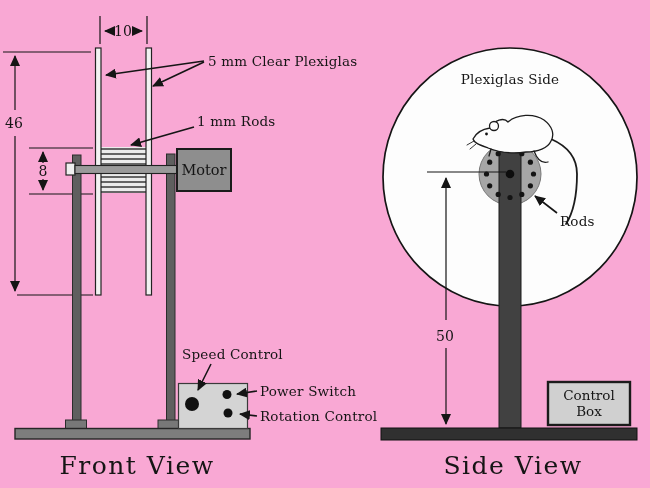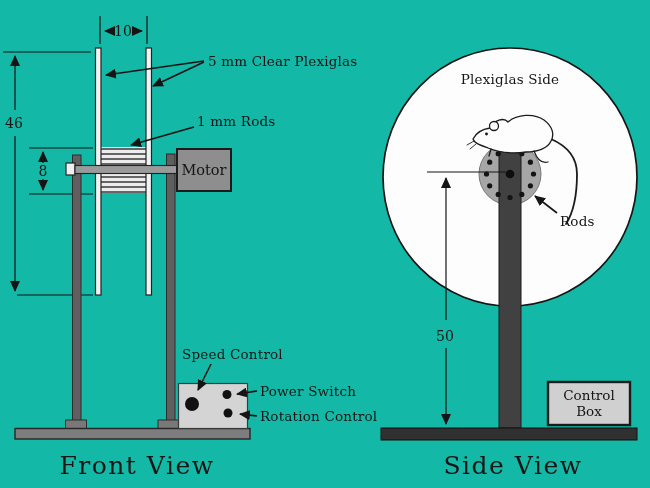--- a/index.html
+++ b/index.html
@@ -1,19 +1,19 @@
 <!DOCTYPE html>
 <html><head>
 <meta charset="utf-8">
 <style>
   html,body{margin:0;padding:0;background:#ffffff;}
   .stage{
     position:relative;
     width:650px;height:488px;
-    background:#14b8a6;
+    background:#f9a8d4;
     overflow:hidden;
     font-family:"DejaVu Serif", serif;
   }
   svg{position:absolute;left:0;top:0;display:block;}
   text{fill:#151515;font-family:"DejaVu Serif", serif;}
   .lbl{font-size:13.5px;letter-spacing:.2px;}
   .num{font-size:14px;}
   .title{font-size:25px;letter-spacing:1.5px;}
   .boxlbl{font-size:13.5px;}
   .motorlbl{font-size:14.5px;}

